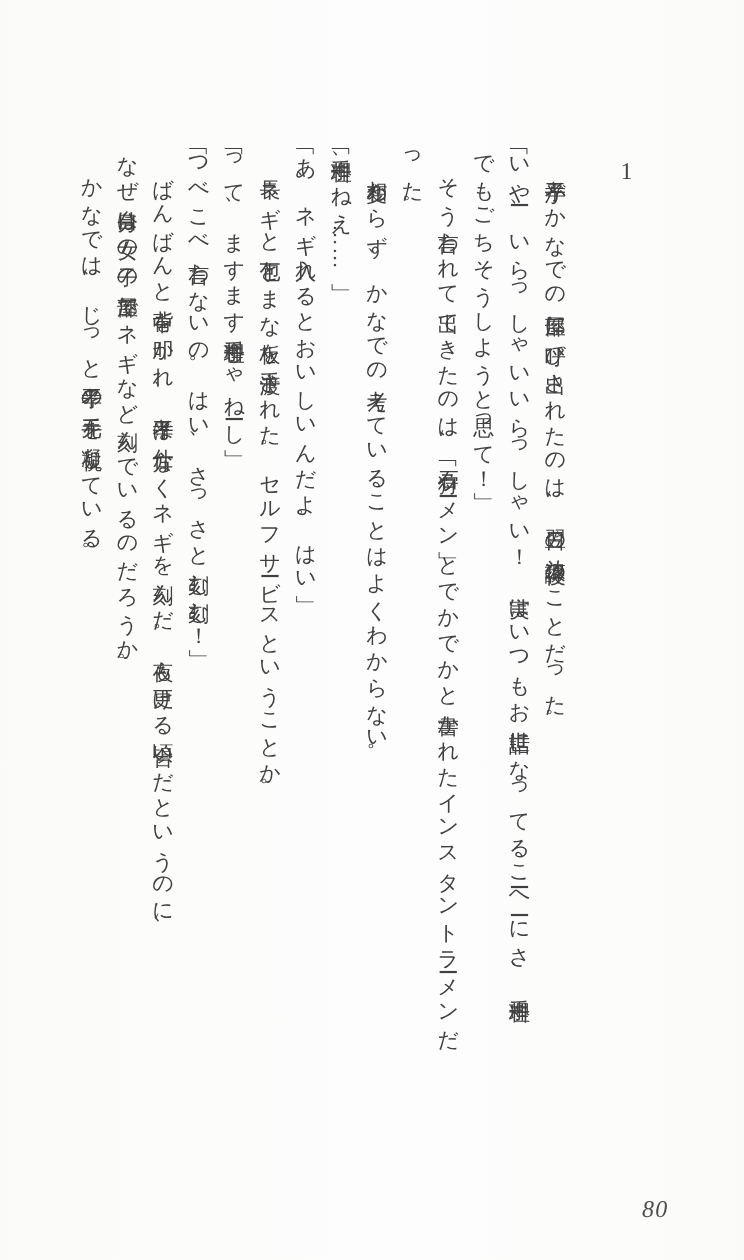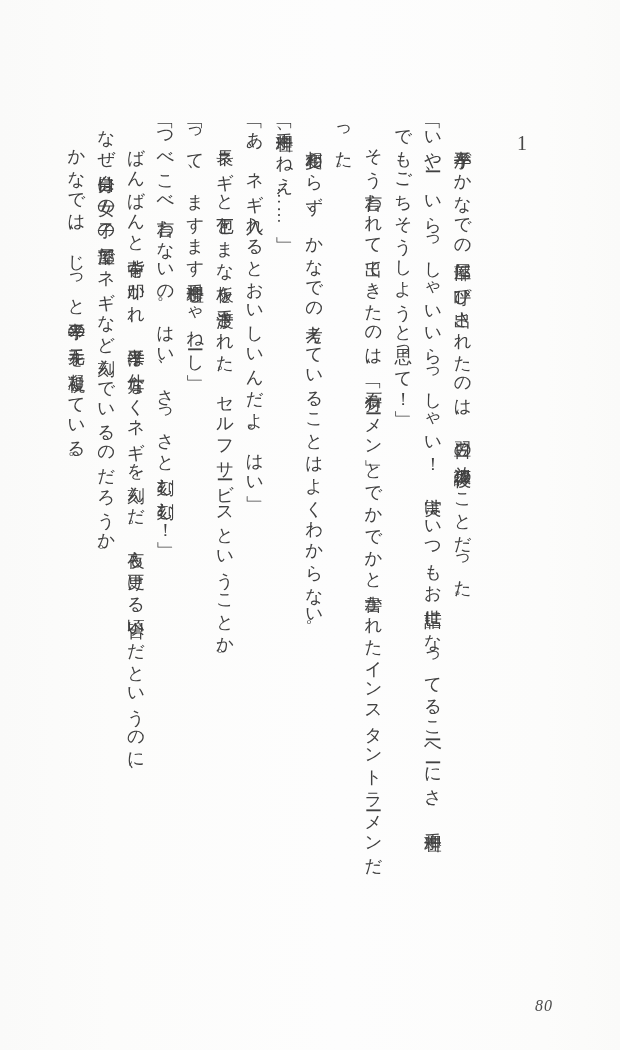--- a/index.html
+++ b/index.html
@@ -42,21 +42,21 @@
     text-indent: 15px;
     letter-spacing: 0;
     margin-left: 29.7px !important; 
     color: #474747;
   }
   .page-number {
     position: absolute;
     left: 535px; top: 997px;
     font-family: "Liberation Serif", "DejaVu Serif", serif;
     font-style: italic;
-    font-size: 16px;
+    font-size: 20px;
     letter-spacing: 1px;
     color: var(--pagenum-color);
   }
 </style>
 </head>
 <body>
 
 <div class="page">
 
   <div class="text-area">

